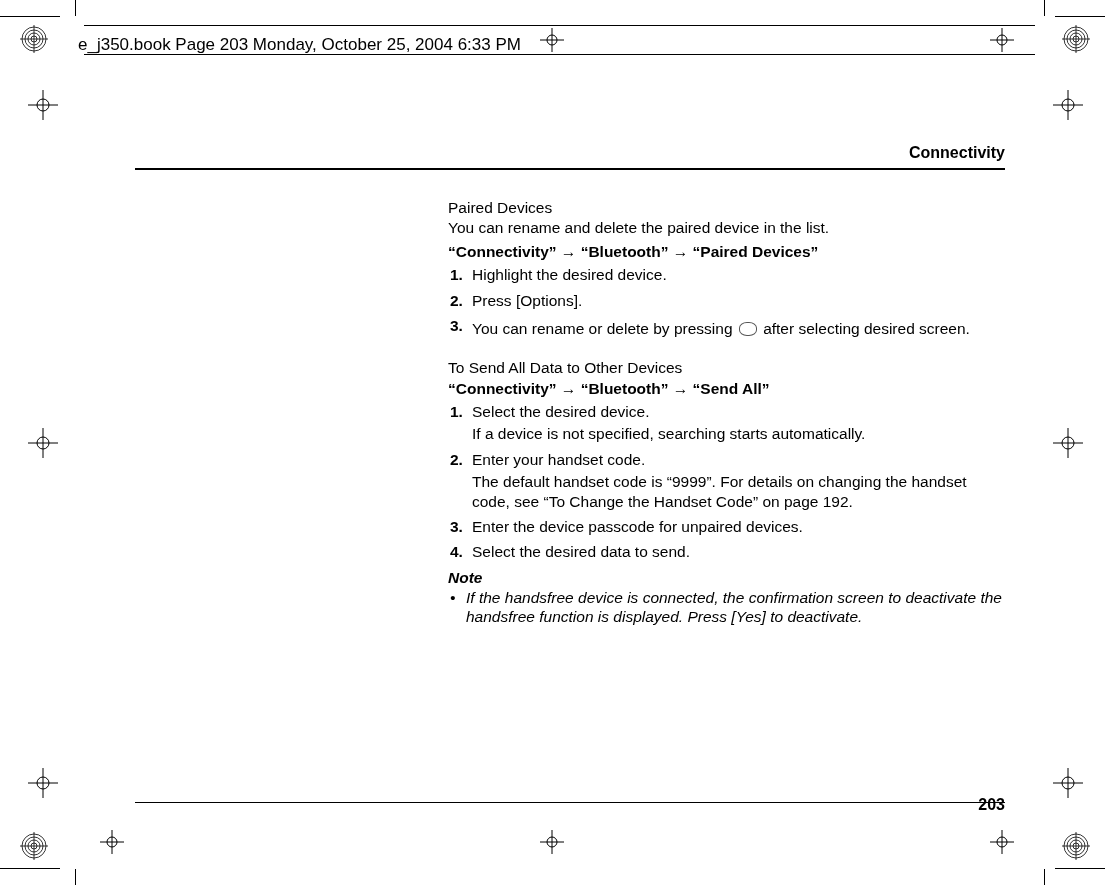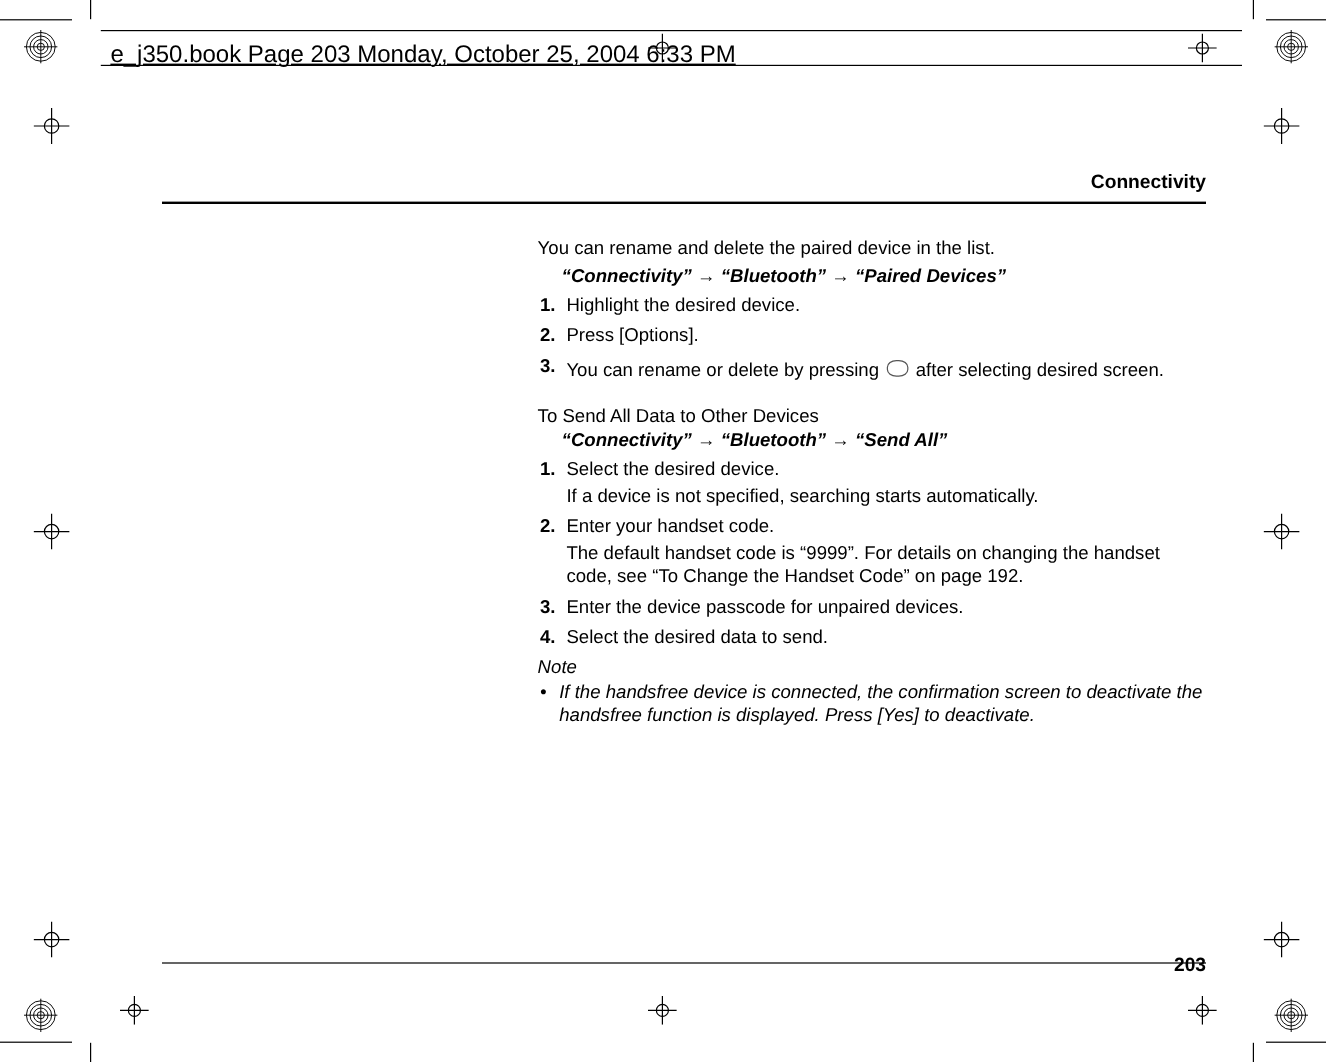--- a/index.html
+++ b/index.html
@@ -27,24 +27,23 @@
   .header-line {
     position: absolute;
     left: 84px;
     top: 25px;
     right: 70px;
     height: 1px;
     background: #000;
   }
   .header-text {
     position: absolute;
-    left: 92px;
+    left: 78px;
     top: 35px;
-    font-size: 20px;
-    text-decoration: underline;
+    font-size: 17px;
   }
   .content-area {
     position: absolute;
     left: 135px;
     top: 144px;
     width: 870px;
   }
   .section-title {
     text-align: right;
     font-weight: bold;
@@ -63,24 +62,23 @@
     line-height: 1.25;
   }
   .subhead {
     font-size: 15.5px;
     margin-bottom: 1px;
   }
   .intro {
     margin-bottom: 4px;
   }
   .nav-path {
-    font-style: italic;
     font-weight: bold;
     margin-bottom: 4px;
-    margin-left: 20px;
+    margin-left: 0;
   }
   .step {
     display: flex;
     margin-bottom: 6px;
     margin-left: 2px;
   }
   .step-num {
     font-weight: bold;
     width: 22px;
     flex-shrink: 0;
@@ -96,21 +94,21 @@
     border: 1px solid #555;
     border-radius: 8px / 6px;
     vertical-align: middle;
     margin: 0 2px;
     position: relative;
     top: -1px;
   }
   .block-gap { height: 14px; }
   .note-head {
     font-style: italic;
-    font-weight: normal;
+    font-weight: bold;
     margin-bottom: 1px;
   }
   .note-item {
     display: flex;
     font-style: italic;
     margin-left: 2px;
   }
   .note-bullet {
     width: 16px;
     flex-shrink: 0;
@@ -301,20 +299,21 @@
       </g>
     </svg>
 </div>
 
 <div class="content-area">
   <div class="section-title">Connectivity</div>
   <hr class="hr-thick">
 
   <div class="body-col">
 
+    <div class="subhead">Paired Devices</div>
     <div class="intro">You can rename and delete the paired device in the list.</div>
     <div class="nav-path">“Connectivity” → “Bluetooth” → “Paired Devices”</div>
 
     <div class="step">
       <div class="step-num">1.</div>
       <div class="step-text">Highlight the desired device.</div>
     </div>
     <div class="step">
       <div class="step-num">2.</div>
       <div class="step-text">Press [Options].</div>

